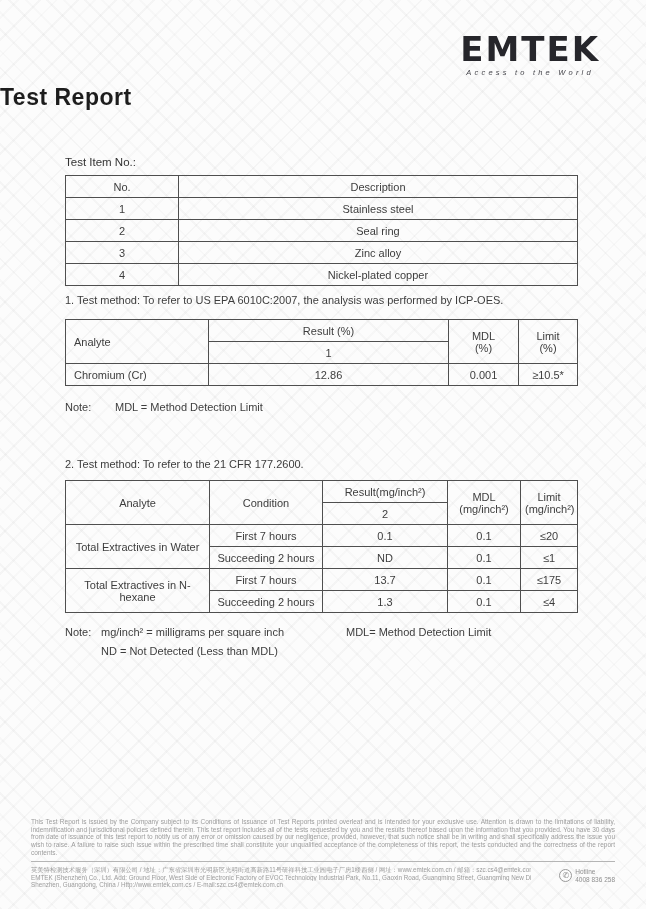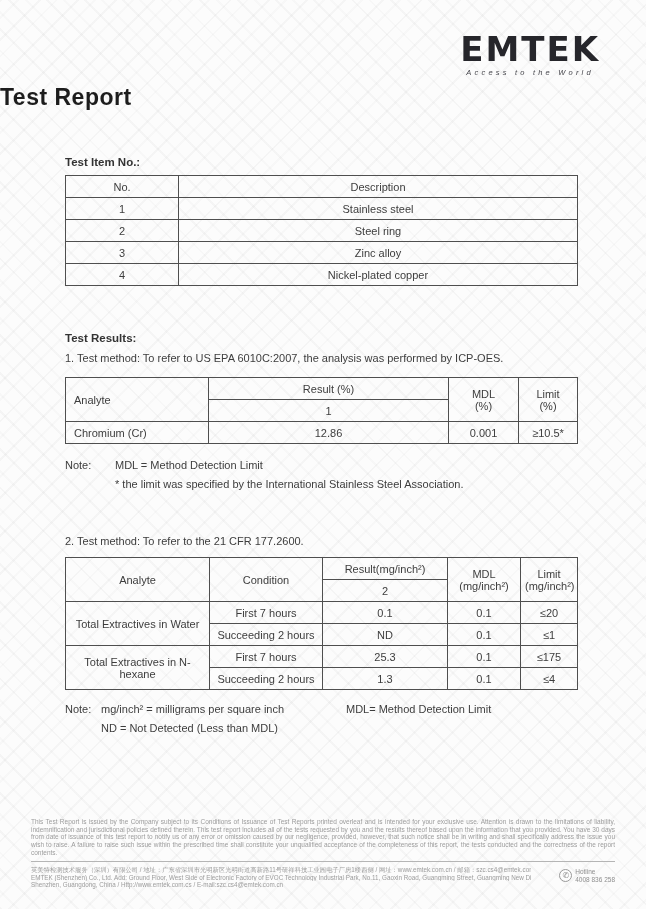--- a/index.html
+++ b/index.html
@@ -10,21 +10,21 @@
     background-color:#fcfcfc;
     background-image:
       repeating-linear-gradient(45deg,  rgba(120,120,120,0.055) 0 2px, transparent 2px 12px, rgba(120,120,120,0.035) 12px 14px, transparent 14px 27px),
       repeating-linear-gradient(135deg, rgba(120,120,120,0.055) 0 2px, transparent 2px 12px, rgba(120,120,120,0.035) 12px 14px, transparent 14px 27px);
   }
   .logo { position:absolute; top:32px; right:46px; text-align:center; }
   .logo-word { font-size:34px; font-weight:800; letter-spacing:2px; color:#26262b; line-height:34px; font-family:"DejaVu Sans","Liberation Sans",sans-serif; }
   .logo-tagline { font-size:7.5px; letter-spacing:3.2px; color:#44444a; margin-top:2px; white-space:nowrap;font-style:italic; }
   .title { margin:0; padding-top:84px; text-align:left; font-size:23px; font-weight:bold; color:#1d1d1d; letter-spacing:0.5px; }
   .meta { display:flex; justify-content:space-between; margin:30px 38px 0 40px; font-size:10.5px; color:#4a4a4a; }
-  .section-heading { margin:45px 0 0 65px; font-size:11.5px; font-weight:bold; color:#333; }
+  .section-heading { margin:45px 0 0 65px; font-size:11.5px; font-weight:normal; color:#333; }
   table { border-collapse:collapse; table-layout:fixed; width:512px; margin-left:65px; font-size:11px; color:#3d3d3d; }
   td { border:1px solid #4f4f4f; text-align:center; vertical-align:middle; height:22px; padding:1px 4px; }
   td.left { text-align:left; padding-left:8px; }
   .item-table { margin-top:7px; }
   .method-text { margin:8px 0 0 65px; font-size:11px; color:#3d3d3d; }
   .r1-table { margin-top:13px; }
   .r2-table { margin-top:10px; }
   .note { margin:15px 0 0 65px; font-size:11px; color:#3d3d3d; }
   .note-row { display:flex; margin-bottom:7px; }
   .note-label { width:50px; flex:0 0 50px; }
@@ -65,34 +65,33 @@
         <tr>
       <td>No.</td>
       <td>Description</td>
     </tr>
     <tr>
       <td>1</td>
       <td>Stainless steel</td>
     </tr>
     <tr>
       <td>2</td>
-      <td>Steel ring</td>
+      <td>Seal ring</td>
     </tr>
     <tr>
       <td>3</td>
       <td>Zinc alloy</td>
     </tr>
     <tr>
       <td>4</td>
       <td>Nickel-plated copper</td>
     </tr>
   </tbody>
     </table>
 
-  <div class="section-heading" style="margin-top:46px;">Test Results:</div>
 
   <div class="method-text">1. Test method: To refer to US EPA 6010C:2007, the analysis was performed by ICP-OES.</div>
 
   <table class="r1-table">
     <colgroup>
         <col style="width:143px">
         <col style="width:240px">
         <col style="width:70px">
         <col style="width:59px">
       </colgroup>
@@ -119,21 +118,20 @@
       <td>≥10.5*</td>
     </tr>
   </tbody>
     </table>
 
   <div class="note">
     <div class="note-row">
       <span class="note-label">Note:</span>
       <span>MDL = Method Detection Limit</span>
     </div>
-    <div class="note-indent">* the limit was specified by the International Stainless Steel Association.</div>
   </div>
 
   <div class="method-text" style="margin-top:45px;">2. Test method: To refer to the 21 CFR 177.2600.</div>
 
   <table class="r2-table">
     <colgroup>
         <col style="width:144px">
         <col style="width:113px">
         <col style="width:125px">
         <col style="width:73px">
@@ -165,21 +163,21 @@
     </tr>
     <tr>
       <td>Succeeding 2 hours</td>
       <td>ND</td>
       <td>0.1</td>
       <td>≤1</td>
     </tr>
     <tr>
       <td rowspan="2">Total Extractives in N-hexane</td>
       <td>First 7 hours</td>
-      <td>25.3</td>
+      <td>13.7</td>
       <td>0.1</td>
       <td>≤175</td>
     </tr>
     <tr>
       <td>Succeeding 2 hours</td>
       <td>1.3</td>
       <td>0.1</td>
       <td>≤4</td>
     </tr>
   </tbody>

